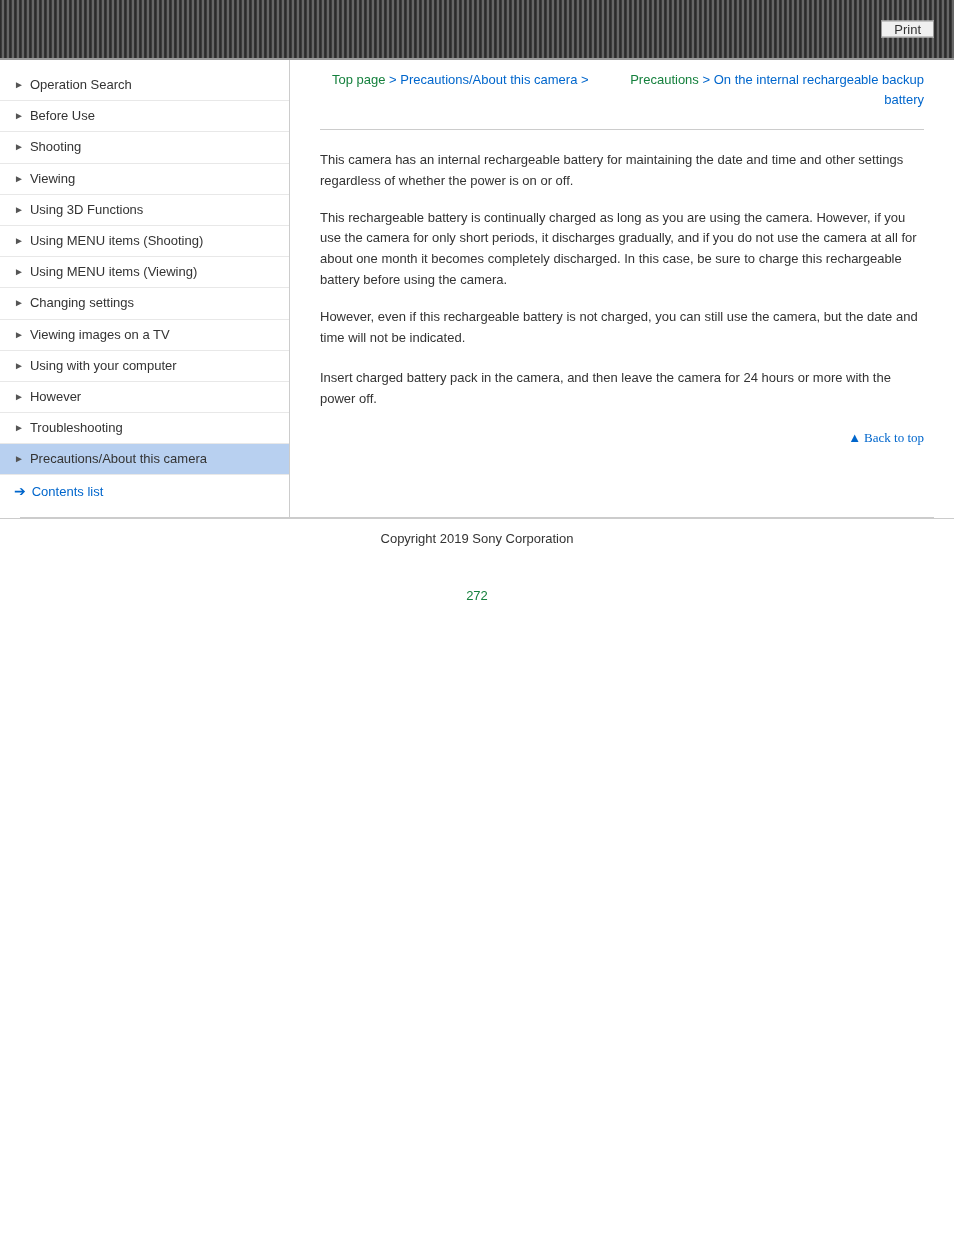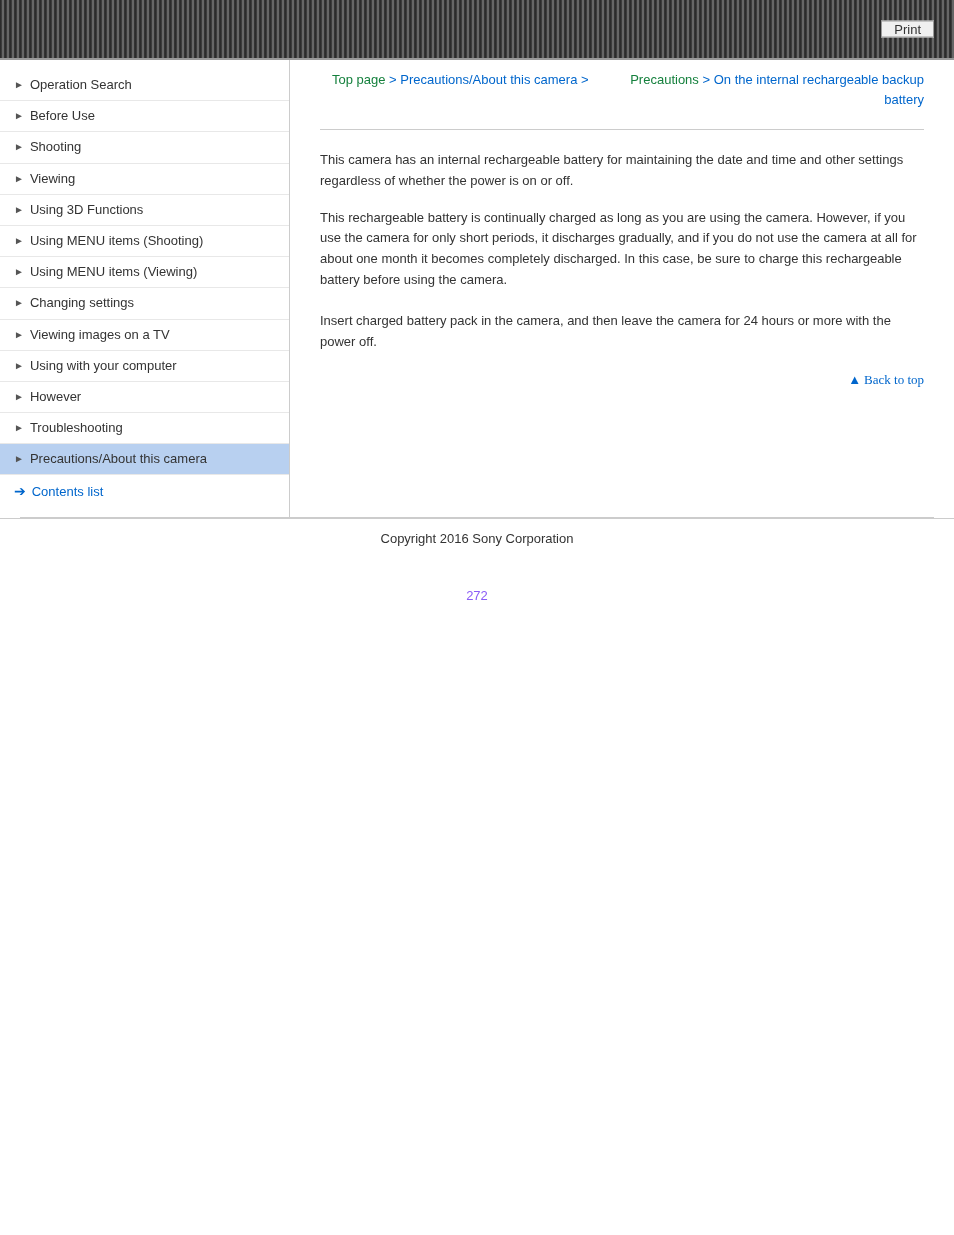--- a/index.html
+++ b/index.html
@@ -136,21 +136,21 @@
       text-align: center;
       padding: 12px;
       font-size: 13px;
       color: #333;
     }
 
     .page-number {
       text-align: center;
       padding: 10px;
       font-size: 13px;
-      color: #8b5cf6;
+      color: #15803d;
       margin-top: 20px;
     }
   </style>
 </head>
 <body>
 
 <div class="header-bar">
   <button class="print-button">Print</button>
 </div>
 
@@ -235,28 +235,29 @@
     <div class="breadcrumb">
       <a style="color: #15803d; text-decoration: none;">Top page</a><span> &gt; </span><a style="color: rgb(0, 102, 204); text-decoration: none;">Precautions/About this camera</a><span> &gt; </span><a style="color: #15803d; text-decoration: none; padding-left: 38px;">Precautions</a><span> &gt; </span><span>On the internal rechargeable backup battery</span>
     </div>
 
     <hr class="divider">
 
     <p class="content-text">This camera has an internal rechargeable battery for maintaining the date and time and other settings regardless of whether the power is on or off.</p>
 
     <p class="content-text">This rechargeable battery is continually charged as long as you are using the camera. However, if you use the camera for only short periods, it discharges gradually, and if you do not use the camera at all for about one month it becomes completely discharged. In this case, be sure to charge this rechargeable battery before using the camera.</p>
 
+    <p class="content-text">However, even if this rechargeable battery is not charged, you can still use the camera, but the date and time will not be indicated.</p>
 
     <p class="content-text" style="margin-top: 20px;">Insert charged battery pack in the camera, and then leave the camera for 24 hours or more with the power off.</p>
 
     <div class="back-to-top">
       <a><span class="triangle">▲</span><span>Back to top</span></a>
     </div>
 
   </div>
 </div>
 
 <hr style="border:none; border-top:1px solid #ccc; margin: 0 20px;">
 <div class="footer">
-  <span>Copyright 2016 Sony Corporation</span>
+  <span>Copyright 2019 Sony Corporation</span>
 </div>
 
 <div class="page-number">272</div>
 
 </body></html>

